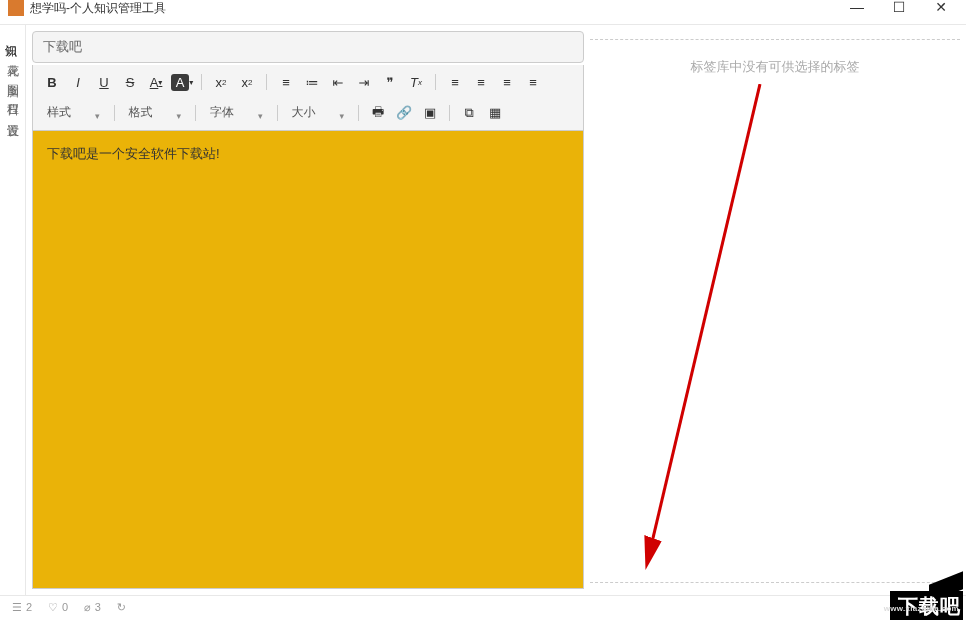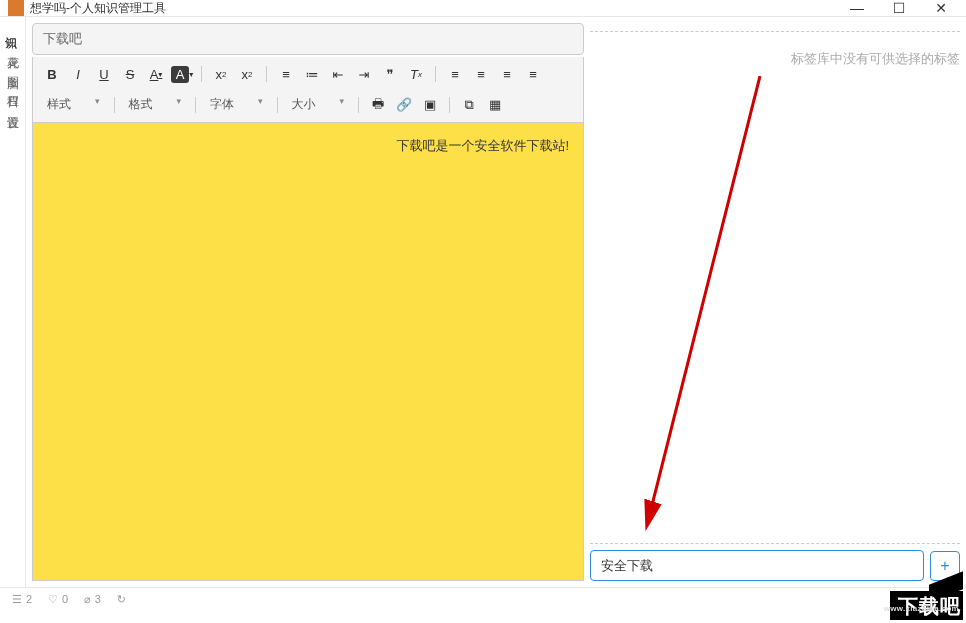--- a/index.html
+++ b/index.html
@@ -1,46 +1,46 @@
 <!DOCTYPE html>
 <html><head>
 <meta charset="utf-8">
 <style>
 * { box-sizing: border-box; margin: 0; padding: 0; }
 body { font-family: "Microsoft YaHei", Arial, sans-serif; font-size: 12px; background: #fff; width: 966px; height: 623px; overflow: hidden; position: relative; }
 
-.titlebar { height: 17px; display: flex; align-items: center; padding: 0 8px; border-bottom: 1px solid #e8e8e8; }
+.titlebar { height: 25px; display: flex; align-items: flex-start; padding: 0 8px; border-bottom: 1px solid #e8e8e8; }
 .titlebar .app-icon { width: 16px; height: 16px; background: #d97a2e; margin-right: 6px; }
 .titlebar .title { flex: 1; font-size: 12px; color: #333; }
 .win-controls { display: flex; gap: 28px; padding-right: 10px; }
 .win-btn { width: 14px; height: 14px; display: flex; align-items: center; justify-content: center; cursor: pointer; font-size: 14px; color: #333; }
 
 .main { display: flex; height: 570px; }
 .sidebar { width: 26px; display: flex; flex-direction: column; border-right: 1px solid #e8e8e8; }
 .side-item { padding: 10px 4px; writing-mode: vertical-rl; text-orientation: upright; font-size: 12px; text-align: center; cursor: pointer; color: #666; }
 .side-item.active { background: #fff; color: #333; border-right: 2px solid transparent; }
 
 .content { flex: 1; display: flex; padding: 6px; gap: 6px; }
 .editor-col { flex: 1; display: flex; flex-direction: column; }
 .title-input { border: 1px solid #ccc; border-radius: 4px; padding: 6px 10px; font-size: 13px; color: #666; margin-bottom: 2px; background: #f4f4f4; }
 
 .toolbar { background: #f4f4f4; border: 1px solid #ccc; border-top: none; border-radius: 0; padding: 6px 8px; display: flex; flex-wrap: wrap; gap: 2px 4px; align-items: center; }
 .tb-row { display: flex; align-items: center; gap: 4px; flex-wrap: wrap; width: 100%; }
 .tb-btn { width: 22px; height: 22px; display: flex; align-items: center; justify-content: center; cursor: pointer; color: #333; font-size: 13px; border-radius: 2px; }
 .tb-sep { width: 1px; height: 16px; background: #ccc; margin: 0 4px; }
-.tb-select { display: flex; align-items: flex-start; padding: 3px 6px; cursor: pointer; font-size: 12px; color: #555; gap: 24px; }
+.tb-select { display: flex; align-items: flex-end; padding: 3px 6px; cursor: pointer; font-size: 12px; color: #555; gap: 24px; }
 .tb-select .caret { font-size: 9px; color: #888; }
 
-.editor-body { flex: 1; background: #fde047; border: 1px solid #ccc; border-top: none; padding: 14px; font-size: 13px; color: #333; text-align: right; }
+.editor-body { flex: 1; background: #eab308; border: 1px solid #ccc; border-top: none; padding: 14px; font-size: 13px; color: #333; }
 
 .right-col { width: 370px; display: flex; flex-direction: column; }
 .tag-box { border: 2px solid #d00000; padding: 8px; display: flex; gap: 6px; background: #fff; }
 .tag-chip { border: 1px solid #2e8ddd; color: #2e8ddd; padding: 4px 10px; border-radius: 3px; font-size: 12px; cursor: pointer; }
 .tag-divider { border-top: 1px dashed #ccc; margin-top: 8px; }
-.tag-empty { text-align: right; color: #aaa; font-size: 13px; padding: 18px 0 8px; }
+.tag-empty { text-align: center; color: #aaa; font-size: 13px; padding: 18px 0 8px; }
 .tag-fill { flex: 1; position: relative; }
 
 .arrow-svg { position: absolute; top: 0; left: 0; width: 100%; height: 100%; pointer-events: none; }
 
 .tag-input-row { display: flex; gap: 6px; padding: 0; align-items: center; }
 .tag-input { flex: 1; border: 1px solid #2e8ddd; border-radius: 4px; padding: 7px 10px; font-size: 13px; color: #333; outline: none; }
 .tag-add { width: 30px; height: 30px; border: 1px solid #2e8ddd; border-radius: 4px; background: #fff; color: #2e8ddd; font-size: 16px; cursor: pointer; display: flex; align-items: center; justify-content: center; }
 
 .statusbar { height: 23px; border-top: 1px solid #e8e8e8; display: flex; align-items: center; padding: 0 12px; gap: 16px; font-size: 11px; color: #999; }
 .statusbar .sb-right { margin-left: auto; display: flex; gap: 8px; }
@@ -152,24 +152,20 @@
         <svg class="arrow-svg" viewBox="0 0 370 400" preserveAspectRatio="none">
           <defs>
             <marker id="arr" markerWidth="10" markerHeight="10" refX="6" refY="3" orient="auto">
               <path d="M0,0 L0,6 L9,3 z" fill="#d00000"></path>
             </marker>
           </defs>
           <line x1="170" y1="0" x2="58" y2="388" stroke="#d00000" stroke-width="3" marker-end="url(#arr)"></line>
         </svg>
       </div>
       <div class="tag-divider" style="margin-bottom:6px"></div>
-      <div class="tag-input-row">
-        <input class="tag-input" value="安全下载" style="">
-        <button class="tag-add">+</button>
-      </div>
     </div>
 
   </div>
 </div>
 
 <div class="statusbar">
   <div class="sb-item">☰ <span>2</span></div>
   <div class="sb-item">♡ <span>0</span></div>
   <div class="sb-item">⌀ <span>3</span></div>
   <div class="sb-item">↻</div>

